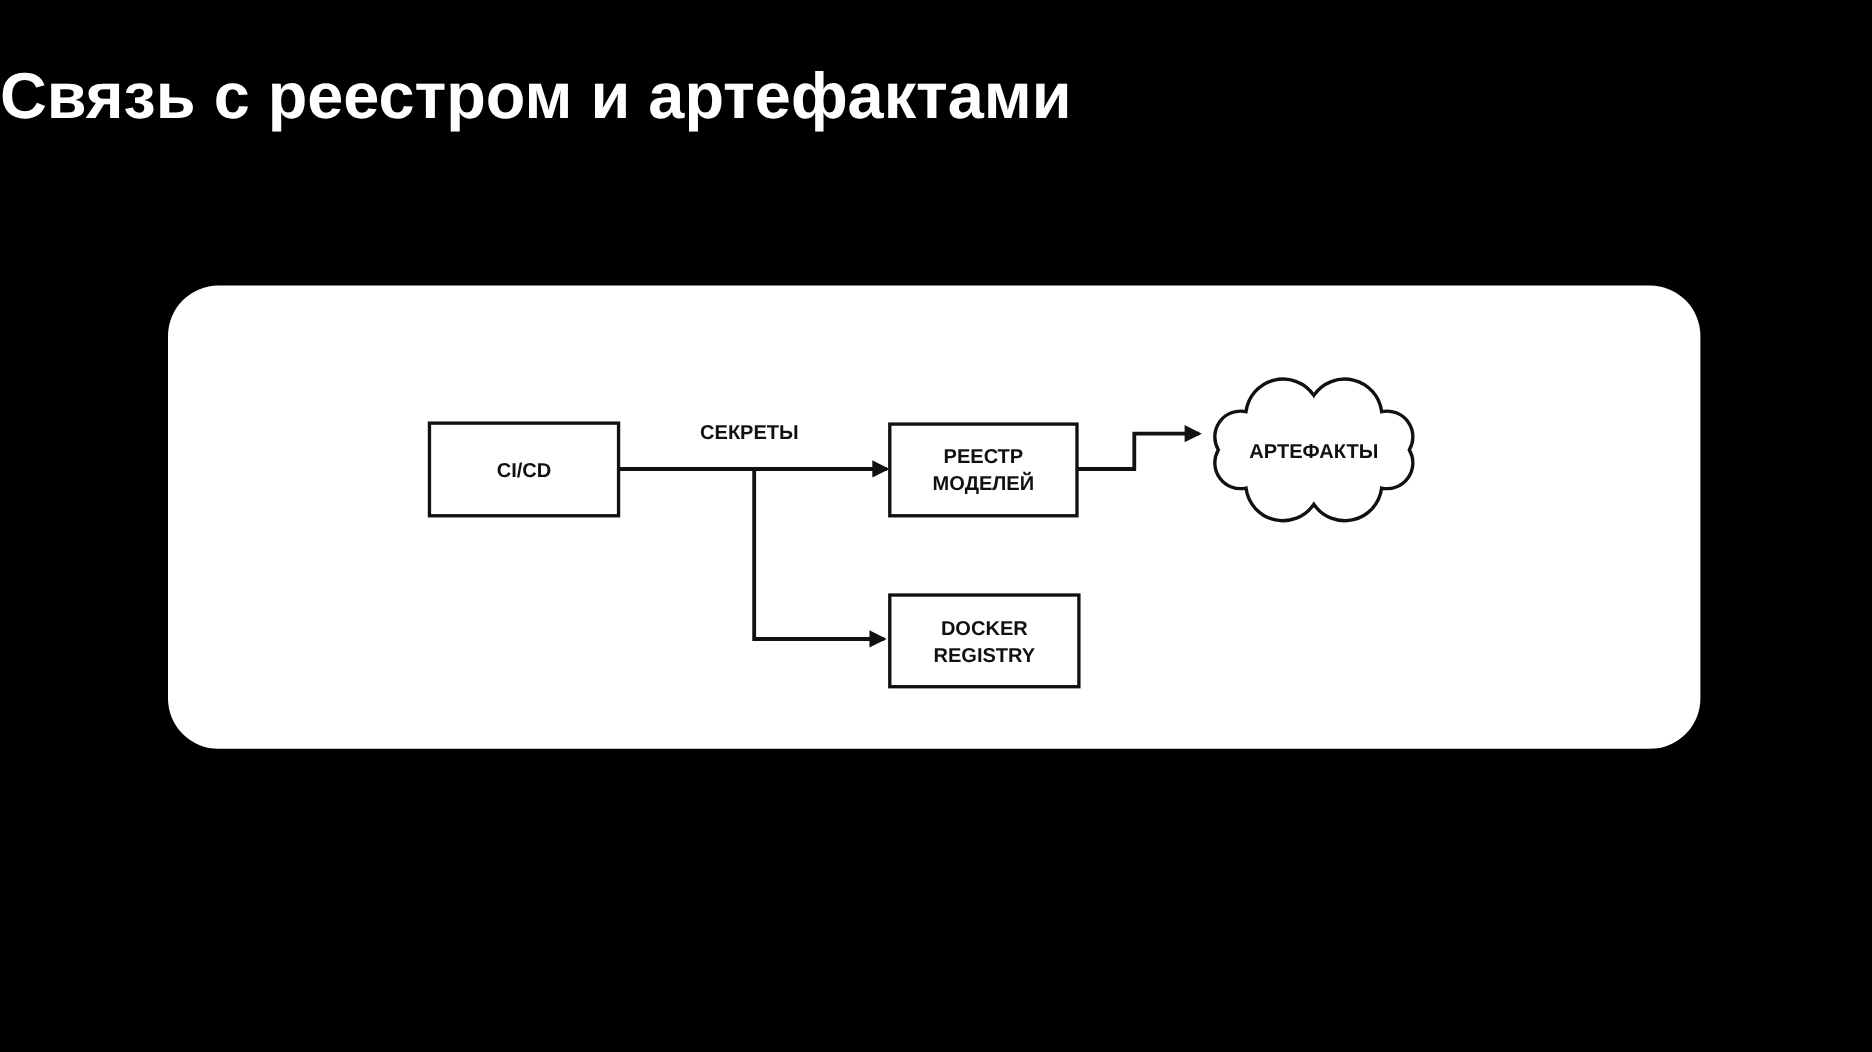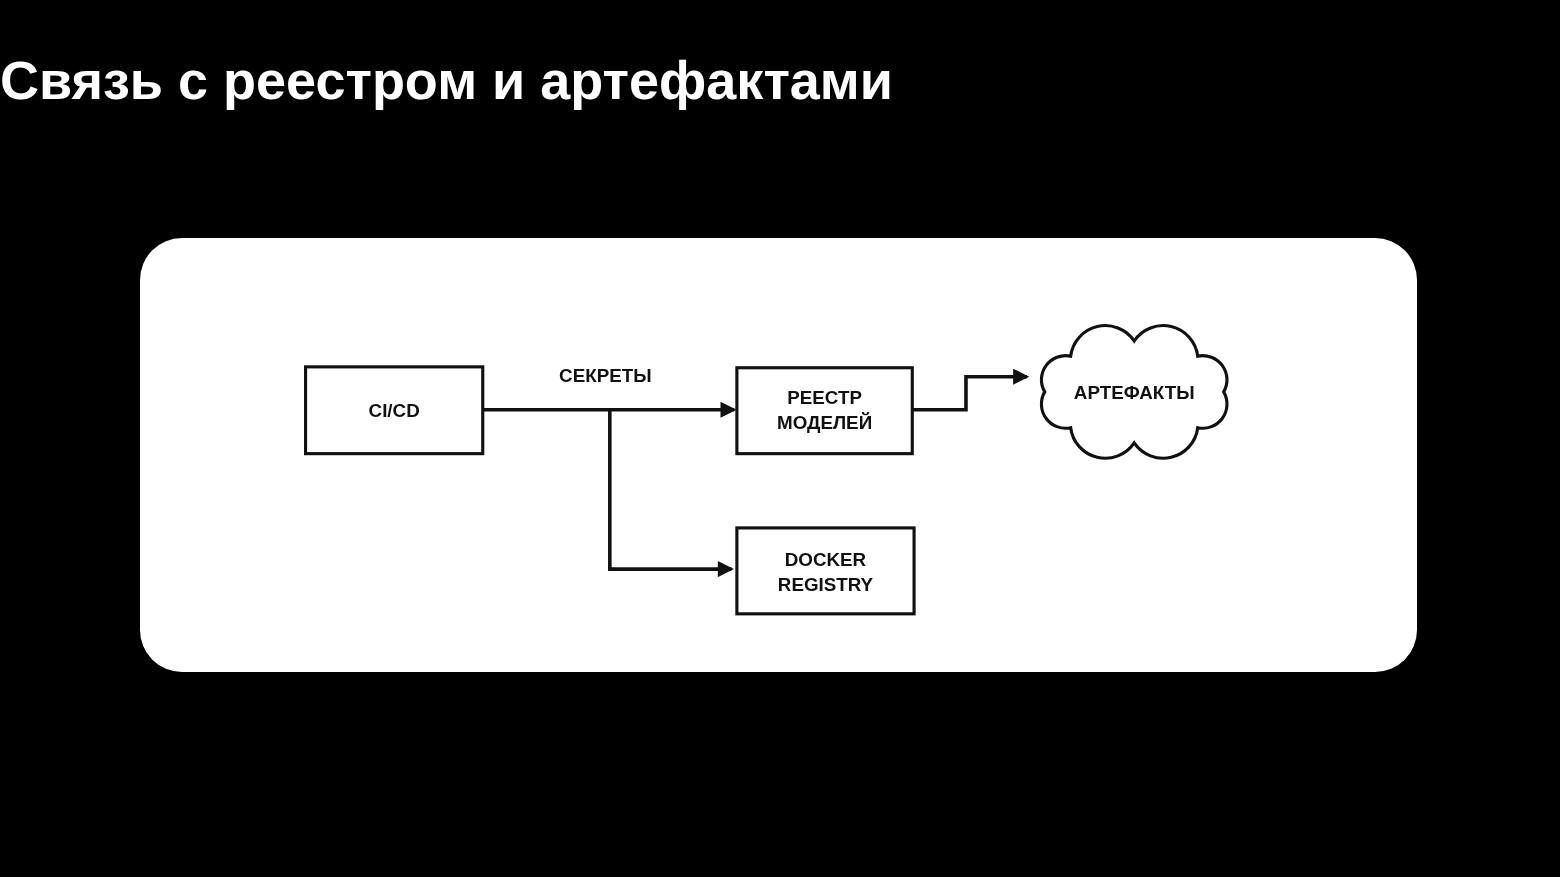--- a/index.html
+++ b/index.html
@@ -22,21 +22,21 @@
     width: 100%;
     color: var(--title-text);
     font-size: 54px;
     font-weight: 700;
     letter-spacing: 0px;
     line-height: 1.05;
   }
   .panel {
     position: absolute;
     left: 140px; top: 238px;
-    width: 1277px; height: 434px;
+    width: 1277px; height: 386px;
     background: var(--panel);
     border-radius: 42px;
   }
   .panel svg { display: block; width: 100%; height: 100%; }
   .shape {
     fill: #ffffff;
     stroke: var(--stroke);
     stroke-width: 3.5;
   }
   .edge {

